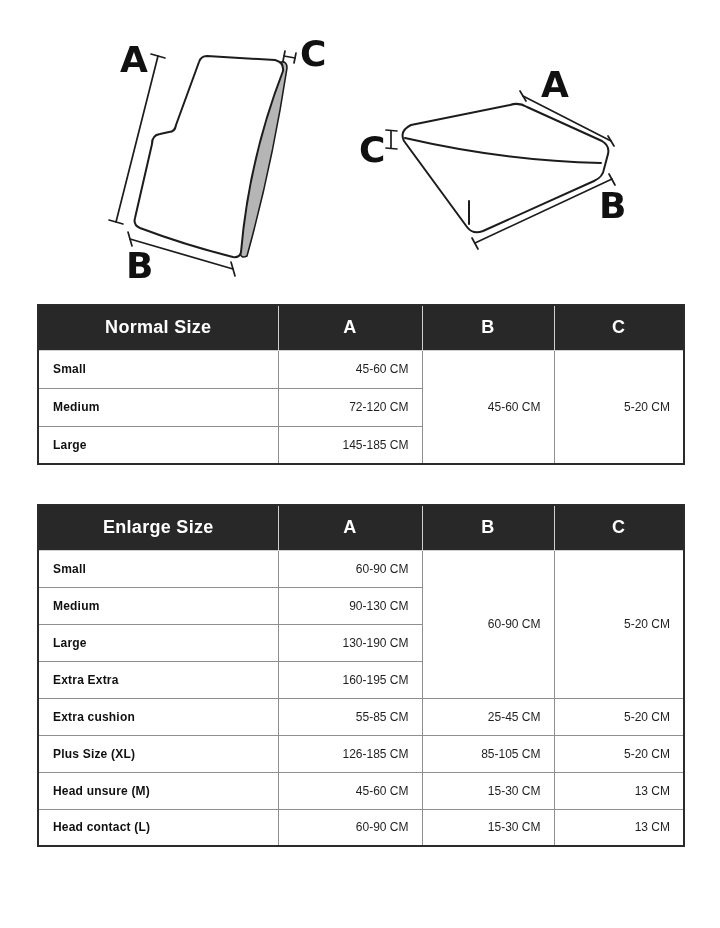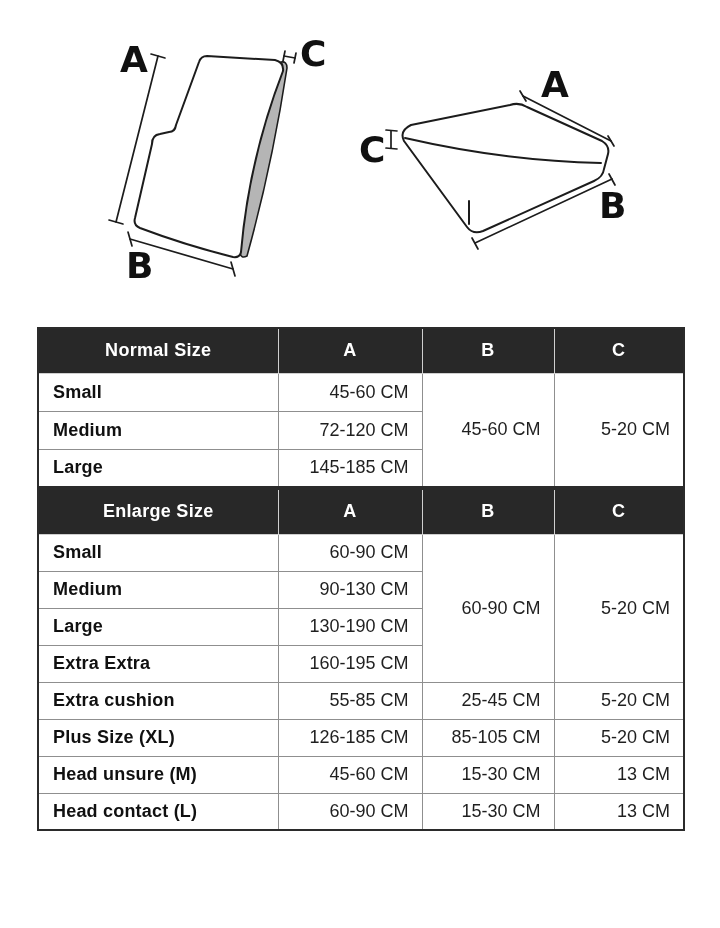--- a/index.html
+++ b/index.html
@@ -15,33 +15,33 @@
   .outline{fill:#ffffff;stroke:var(--line-color,#1c1c1c);stroke-width:2;stroke-linejoin:round;}
   .side-fill{fill:var(--diagram-side-gray,#b5b5b5);stroke:var(--line-color,#1c1c1c);stroke-width:1.6;}
   .inner-line{fill:none;stroke:var(--line-color,#1c1c1c);stroke-width:2;stroke-linecap:round;}
   .dim{stroke:var(--line-color,#1c1c1c);stroke-width:1.7;stroke-linecap:round;}
 
   table.tbl{
     position:absolute;left:37px;width:646px;
     border-collapse:collapse;table-layout:fixed;background:#ffffff;
     border:2px solid var(--outer-border,#2b2b2b);
   }
-  .tbl-normal{top:327px;padding-left:34px;}
-  .tbl-enlarge{top:488px;border-radius:28px;}
+  .tbl-normal{top:304px;padding-left:34px;}
+  .tbl-enlarge{top:504px;border-radius:28px;}
   .tbl th{
     background:var(--header-bg,#282828);color:var(--header-text,#ffffff);
     font-size:18px;font-weight:bold;text-align:center;
     border:1px solid #cfcfcf;letter-spacing:0.3px;
   }
   .tbl thead tr{height:45px;}
   .tbl-normal tbody tr{height:38px;}
   .tbl-enlarge tbody tr{height:37px;}
   .tbl td{
     border:1px solid var(--grid-line,#8f8f8f);
-    font-size:18px;color:#1f1f1f;background:#ffffff;vertical-align:middle;
+    font-size:12px;color:#1f1f1f;background:#ffffff;vertical-align:middle;
   }
   td.lbl{text-align:left;padding-left:14px;font-weight:bold;color:#101010;letter-spacing:0.2px;}
   td.val{text-align:right;padding-right:13px;}
   .note{
     position:absolute;left:0;right:0;top:866px;text-align:center;
     font-size:16.5px;font-weight:bold;color:var(--note-red,#c23237);letter-spacing:0.1px;
   }
 </style>
 </head>
 <body>

